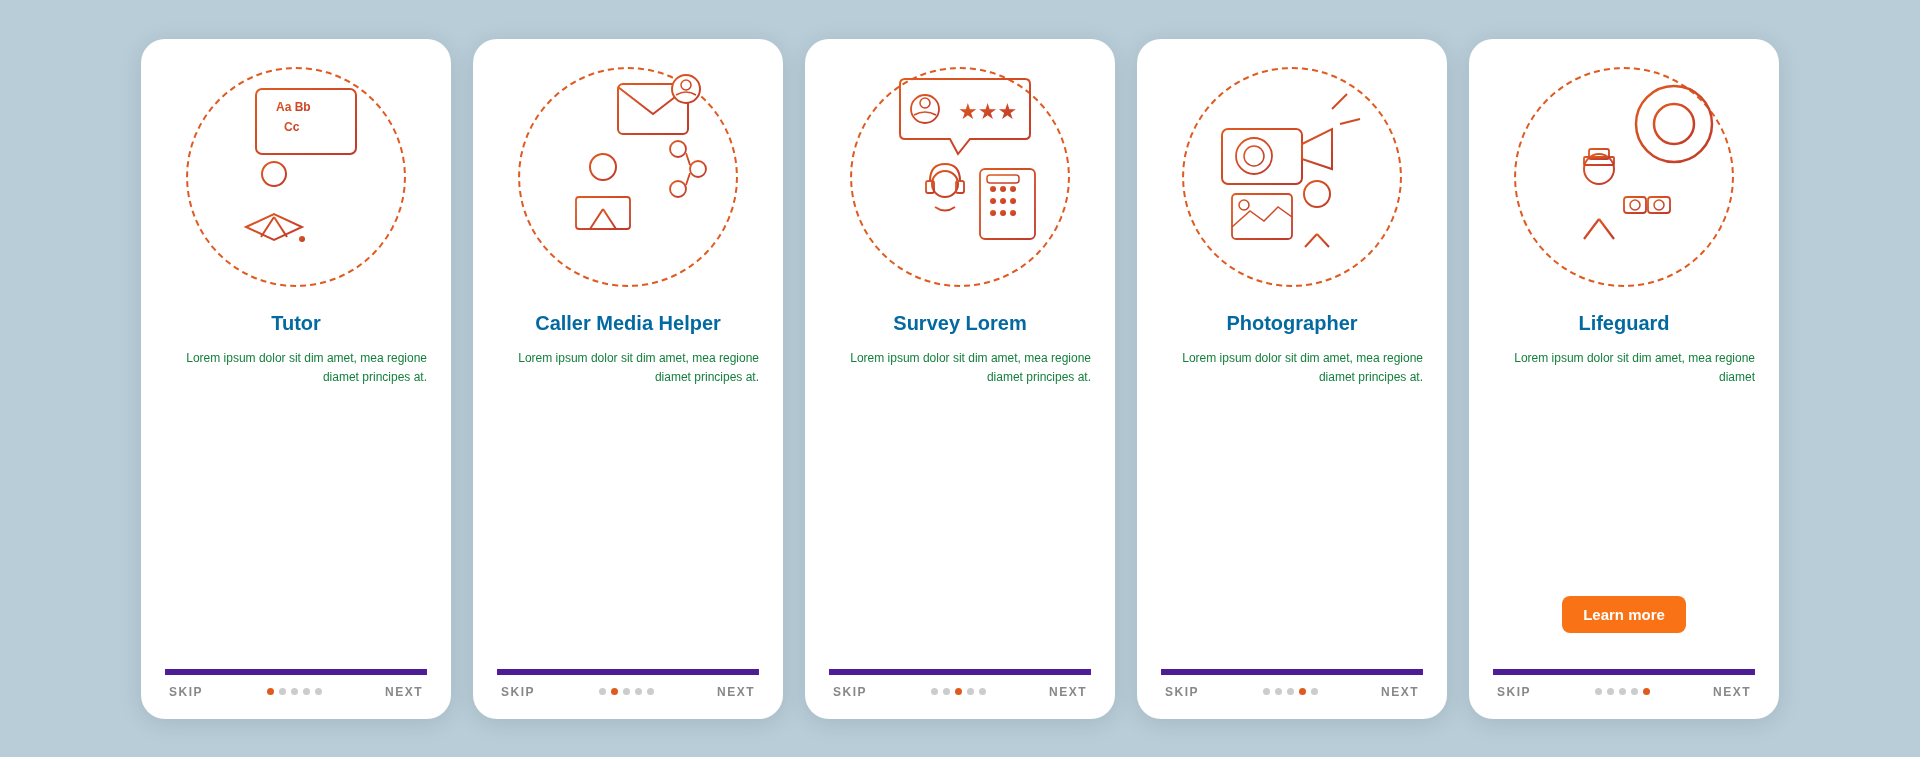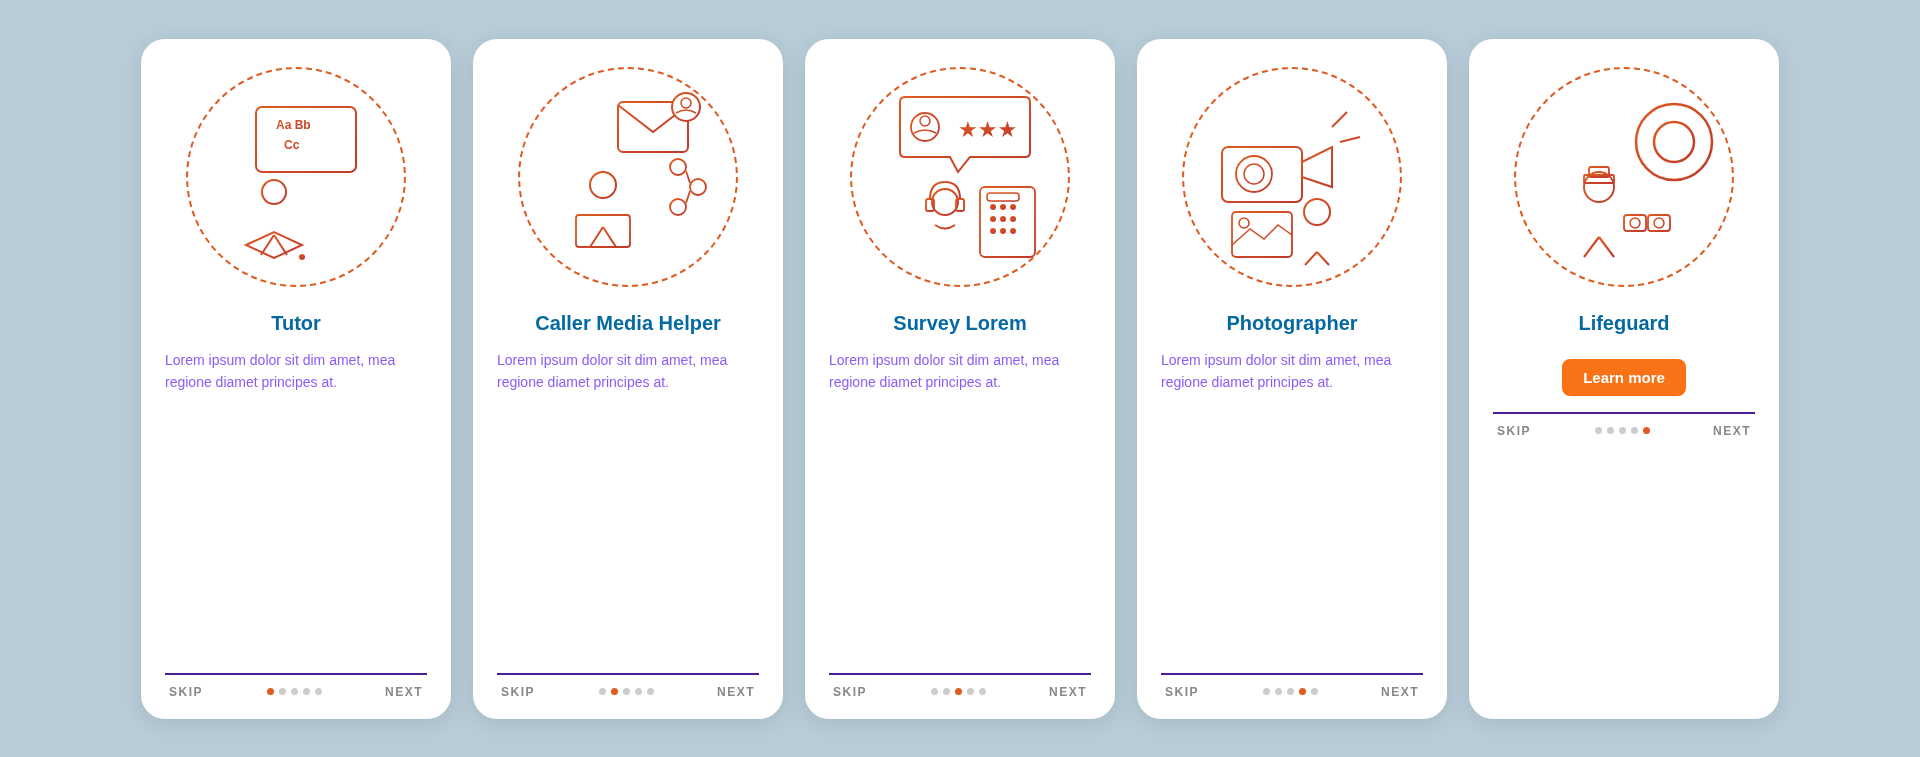--- a/index.html
+++ b/index.html
@@ -34,21 +34,21 @@
       box-shadow: 0 4px 24px rgba(0,0,0,0.10);
       position: relative;
     }
 
     .card-icon-area {
       width: 220px;
       height: 220px;
       border-radius: 50%;
       border: 2.5px dashed #e05a20;
       display: flex;
-      align-items: center;
+      align-items: flex-start;
       justify-content: center;
       margin-bottom: 24px;
       flex-shrink: 0;
       position: relative;
       overflow: visible;
     }
 
     .card-icon-area svg {
       width: 180px;
       height: 180px;
@@ -57,47 +57,47 @@
     .card-title {
       font-size: 20px;
       font-weight: 600;
       color: #0369a1;
       text-align: center;
       margin-bottom: 14px;
       line-height: 1.2;
     }
 
     .card-body {
-      font-size: 14px;
-      color: #8b5cf6;
-      text-align: left;
+      font-size: 12px;
+      color: #15803d;
+      text-align: right;
       line-height: 1.6;
       flex: 1;
     }
 
     .learn-more-btn {
       background: #f97316;
       color: #fff;
       border: none;
       border-radius: 8px;
       padding: 10px 21px;
       font-size: 15px;
       font-weight: 600;
       cursor: pointer;
       margin-top: 10px;
-      margin-bottom: 4px;
+      margin-bottom: 24px;
     }
 
     .card-nav {
       width: 100%;
       display: flex;
       align-items: center;
       justify-content: space-between;
       padding: 10px 4px 0;
-      border-top: 2px solid #4c1d95;
+      border-top: 6px solid #4c1d95;
       margin-top: 12px;
       gap: 48px;
     }
 
     .nav-skip, .nav-next {
       font-size: 12px;
       font-weight: 700;
       color: #888;
       letter-spacing: 1.5px;
       text-transform: uppercase;
@@ -350,20 +350,21 @@
         <line x1="65" y1="150" x2="80" y2="170" stroke="url(#orangeGrad5)" stroke-width="2.2"></line>
 
         <rect x="90" y="128" width="22" height="16" rx="3" stroke="url(#orangeGrad5)" stroke-width="1.8" fill="none"></rect>
         <rect x="114" y="128" width="22" height="16" rx="3" stroke="url(#orangeGrad5)" stroke-width="1.8" fill="none"></rect>
         <line x1="112" y1="136" x2="114" y2="136" stroke="url(#orangeGrad5)" stroke-width="1.8"></line>
         <circle cx="101" cy="136" r="5" stroke="url(#orangeGrad5)" stroke-width="1.5" fill="none"></circle>
         <circle cx="125" cy="136" r="5" stroke="url(#orangeGrad5)" stroke-width="1.5" fill="none"></circle>
       </svg>
     </div>
     <div class="card-title">Lifeguard</div>
+    <div class="card-body">Lorem ipsum dolor sit dim amet, mea regione diamet</div>
     <button class="learn-more-btn">Learn more</button>
     <div class="card-nav">
       <span class="nav-skip">SKIP</span>
       <div class="nav-dots">
         <div class="dot"></div>
         <div class="dot"></div>
         <div class="dot"></div>
         <div class="dot"></div>
         <div class="dot active"></div>
       </div>

